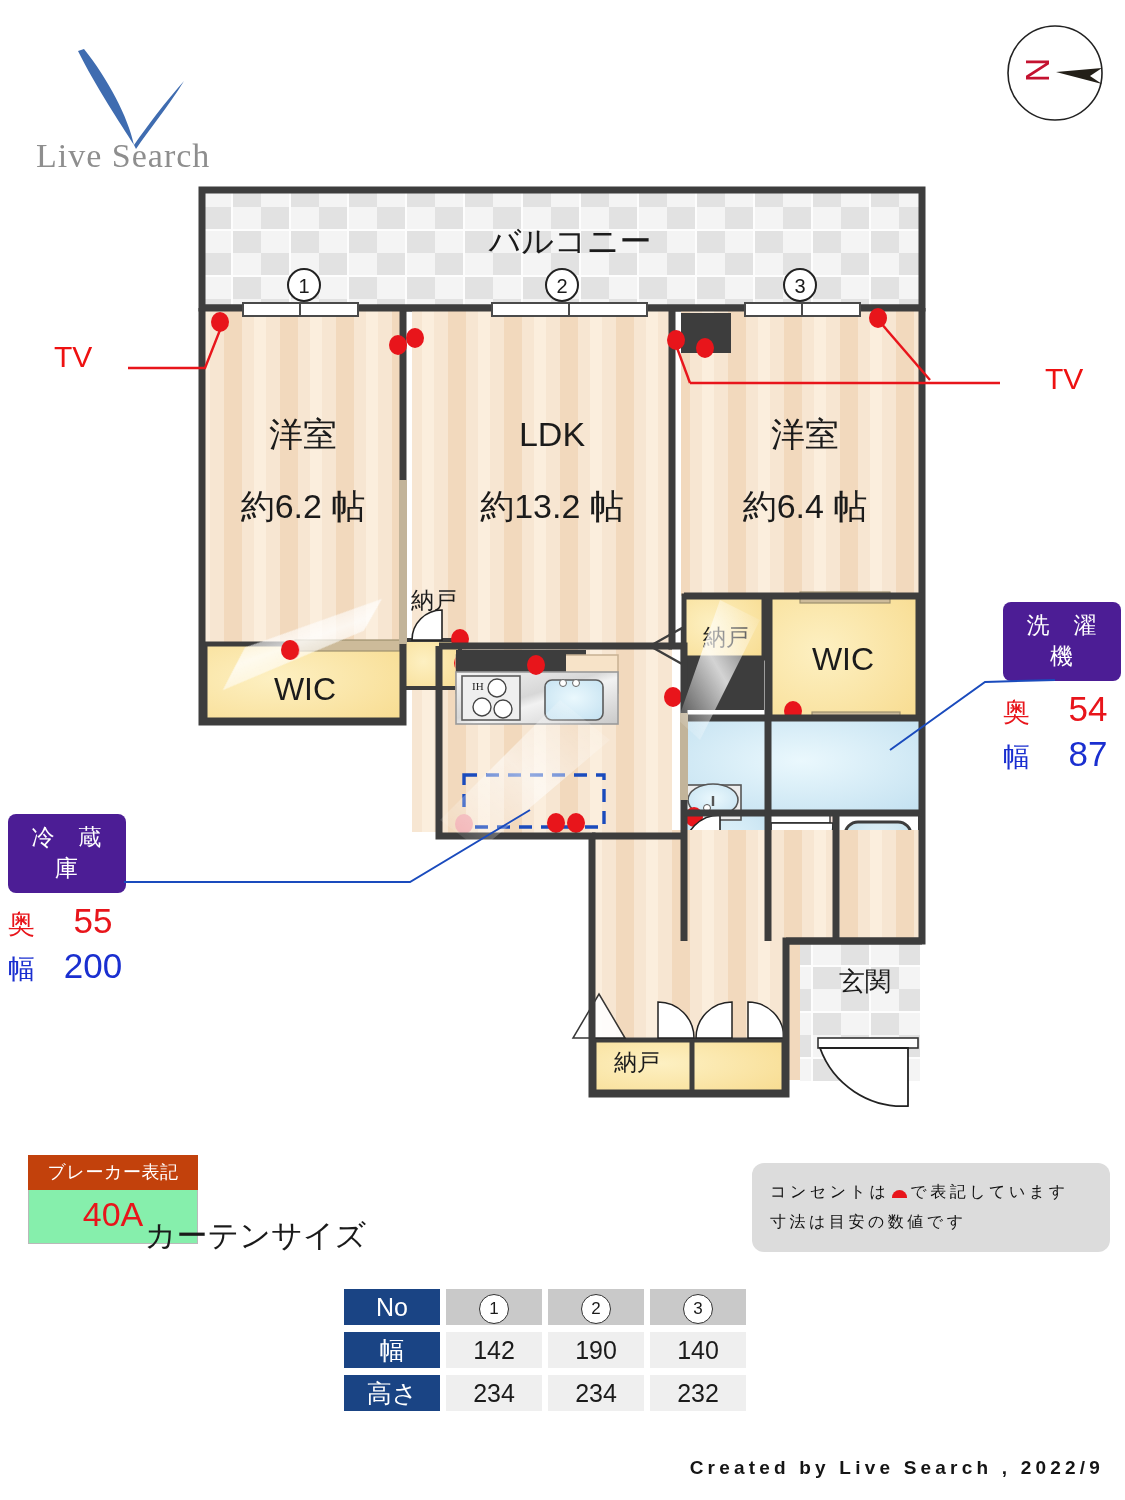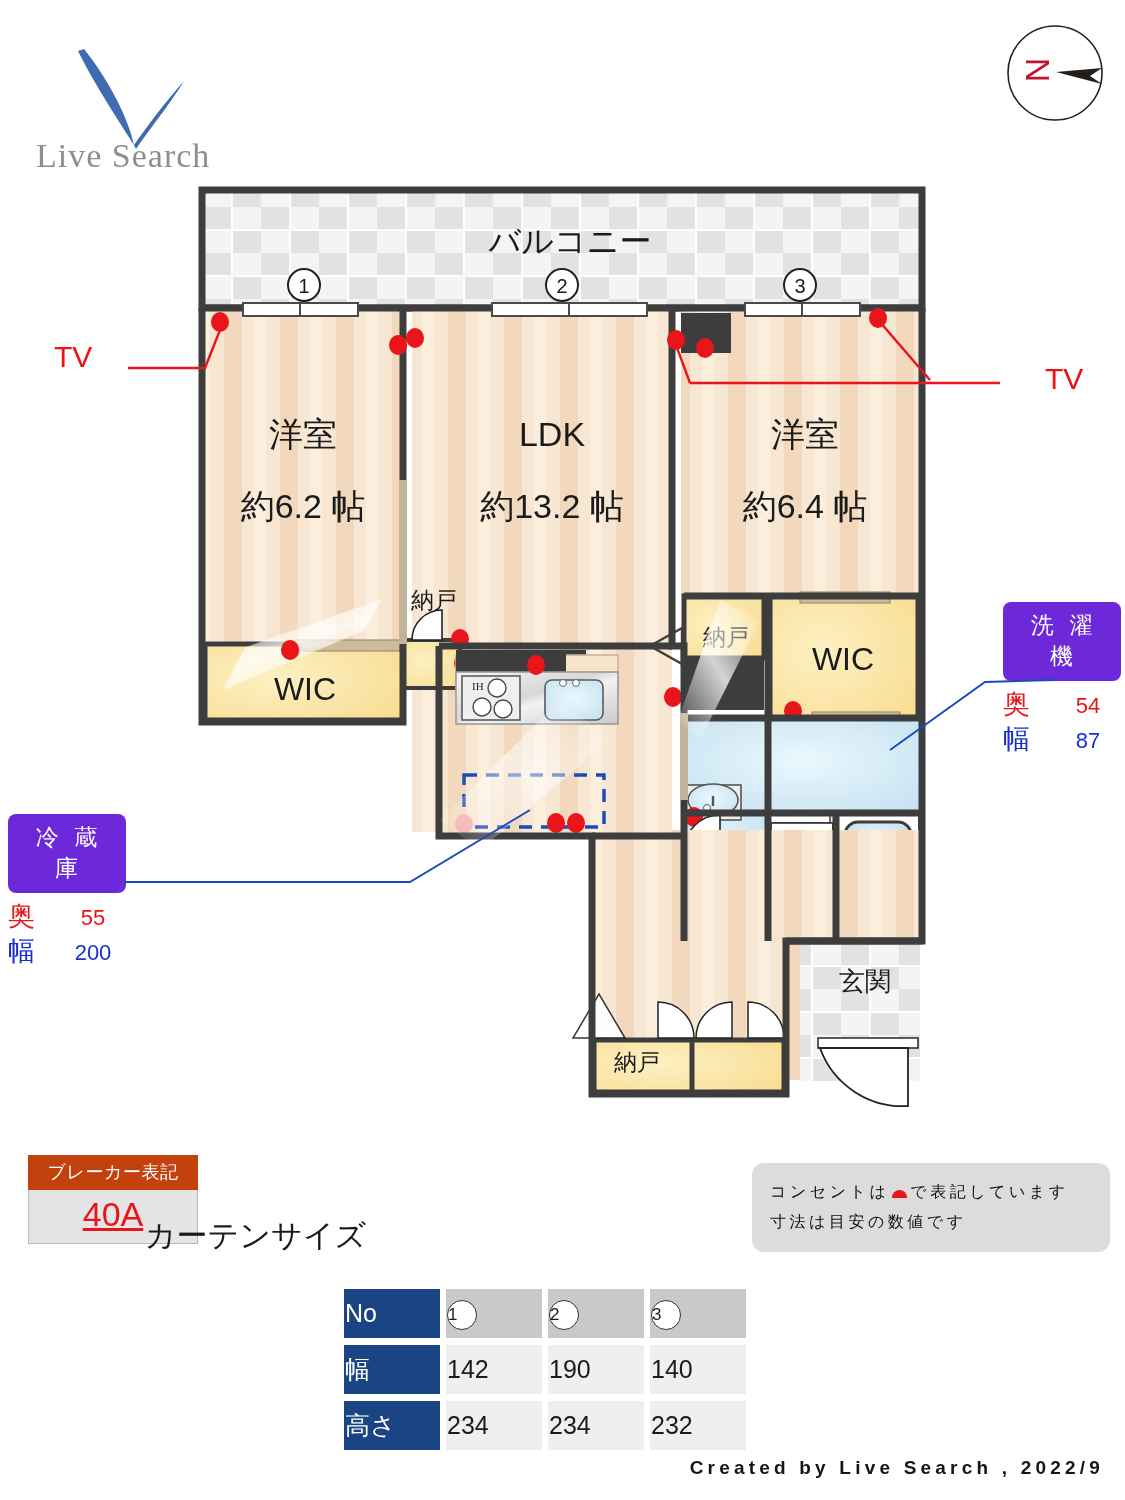--- a/index.html
+++ b/index.html
@@ -29,43 +29,42 @@
 
   
   #plan { left: 0; top: 0; width: 1125px; height: 1150px; }
 
   
   .tv-label {
     color: #ee1111; font-size: 30px; font-weight: 400;
     font-family: "Liberation Sans", sans-serif;
   }
   .appl-box {
-    background: #6d28d9; color: #ffffff;
+    background: #4c1d95; color: #ffffff;
     border-radius: 8px; text-align: center;
     font-size: 23px; letter-spacing: 5px; padding: 8px 10px 9px 14px;
-    font-family: Liberation Serif, serif;
+    font-family: Liberation Mono, monospace;
   }
   .appl-rows { margin-top: 6px; }
   .appl-row { display: flex; align-items: baseline; font-size: 27px; line-height: 1.28; }
   .appl-row .k { width: 52px; text-align: left; }
-  .appl-row .v { flex: 1; text-align: center; font-size: 22px; }
+  .appl-row .v { flex: 1; text-align: center; font-size: 35px; }
   .row-depth .k, .row-depth .v { color: #e8151b; }
   .row-width .k, .row-width .v { color: #1a2fd0; }
 
   
   #breaker { left: 28px; top: 1155px; width: 170px; }
   #breaker .hd {
     background: #c2410c; color:#fff; text-align:center;
     font-size: 18px; padding: 5px 0 6px; letter-spacing: 0.5px;
   }
   #breaker .bd {
-    border: 1px solid #b9b9b9; border-top: none; background:#e5e5e5;
+    border: 1px solid #b9b9b9; border-top: none; background:#86efac;
     text-align: center; color: #e8151b; font-size: 34px;
     padding: 5px 0 9px;
-    text-decoration: underline;
   }
 
   
   #note {
     left: 752px; top: 1163px; width: 358px;
     background: #dcdcdc; border-radius: 12px; padding: 14px 18px 16px;
     font-size: 16px; letter-spacing: 3.5px; line-height: 1.85; color: #111;
   }
   #note .dot {
     display:inline-block; width:15px; height:8px;
@@ -75,21 +74,21 @@
 
   
   #curtain-title {
     left: 0; top: 1215px; width: 1071px; text-align: center;
     font-size: 31px; color: #1a1a1a;
   }
   #curtain-title span { margin-left: -560px; }
   #curtain { left: 338px; top: 1282px; }
   #curtain table { border-collapse: separate; border-spacing: 6px 7px; }
   #curtain td {
-    width: 96px; height: 49px; text-align: left; vertical-align: middle;
+    width: 96px; height: 36px; text-align: center; vertical-align: middle;
     font-size: 25px; color: #1b1b1b; background: #efefef;
   }
   #curtain td.hdr { background: #1a4484; color: #fff; font-size: 25px; }
   #curtain td.nohdr { background: #c9c9c9; }
   .numcircle {
     display:inline-block; width: 30px; height: 30px; line-height: 28px;
     border: 1.6px solid #333; border-radius: 50%; font-size: 17px;
     background: #fff; color: #1b1b1b;
   }
 

